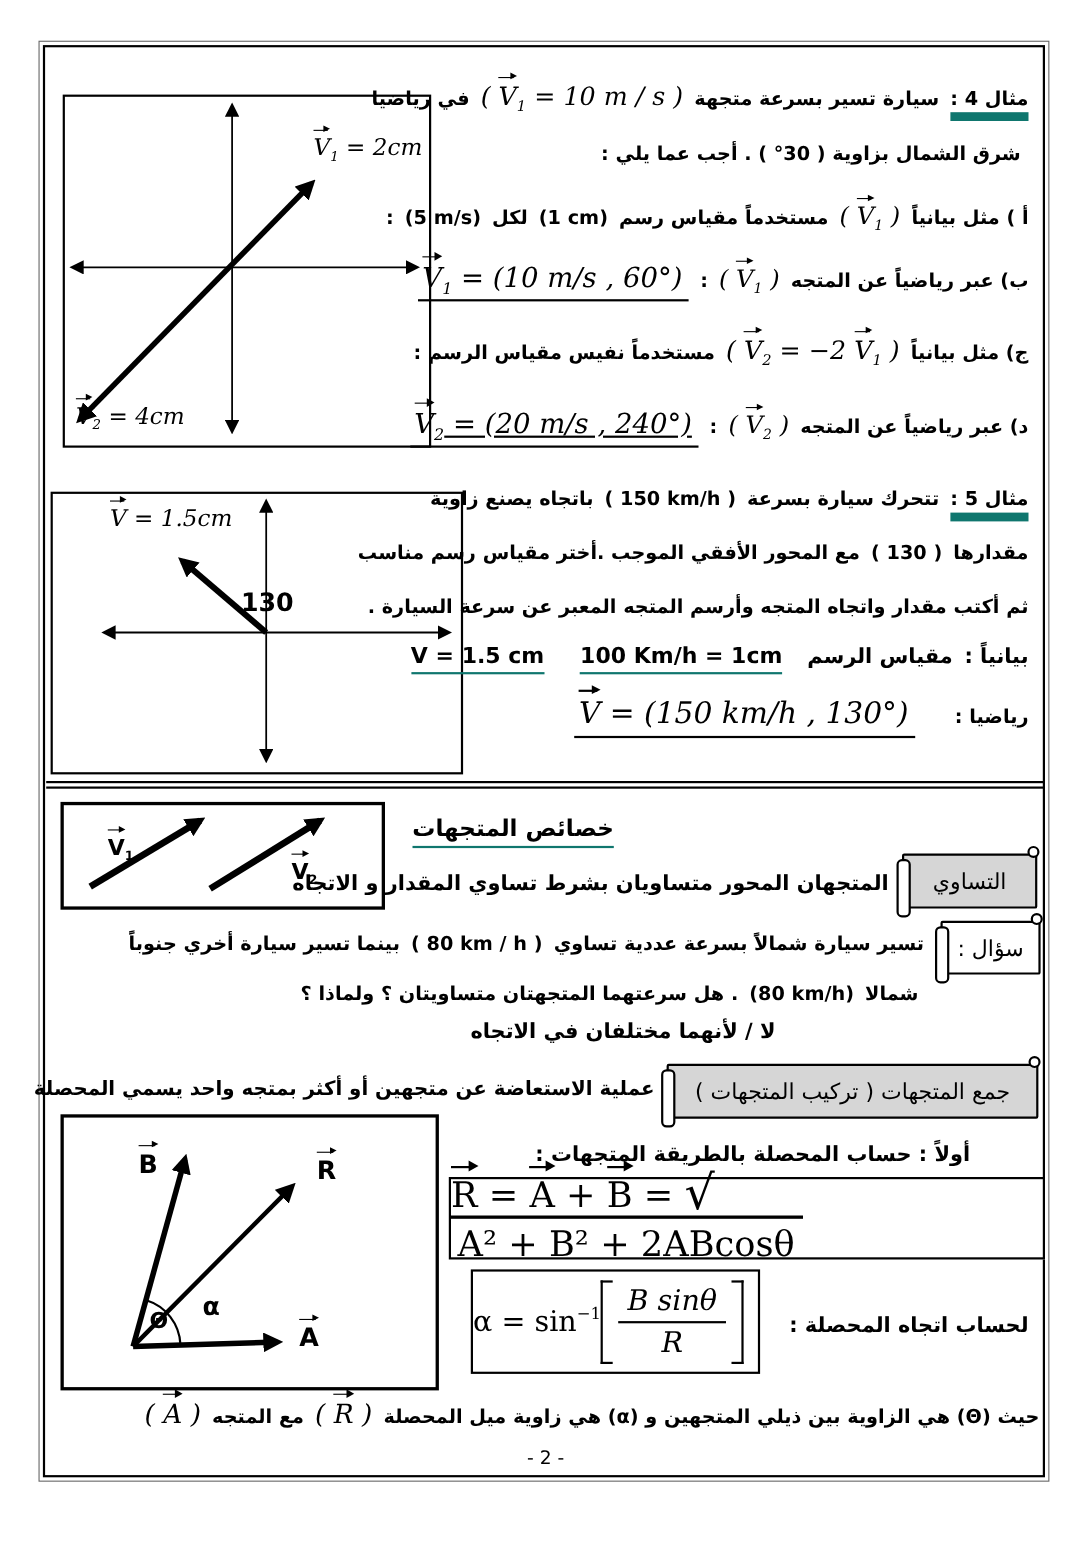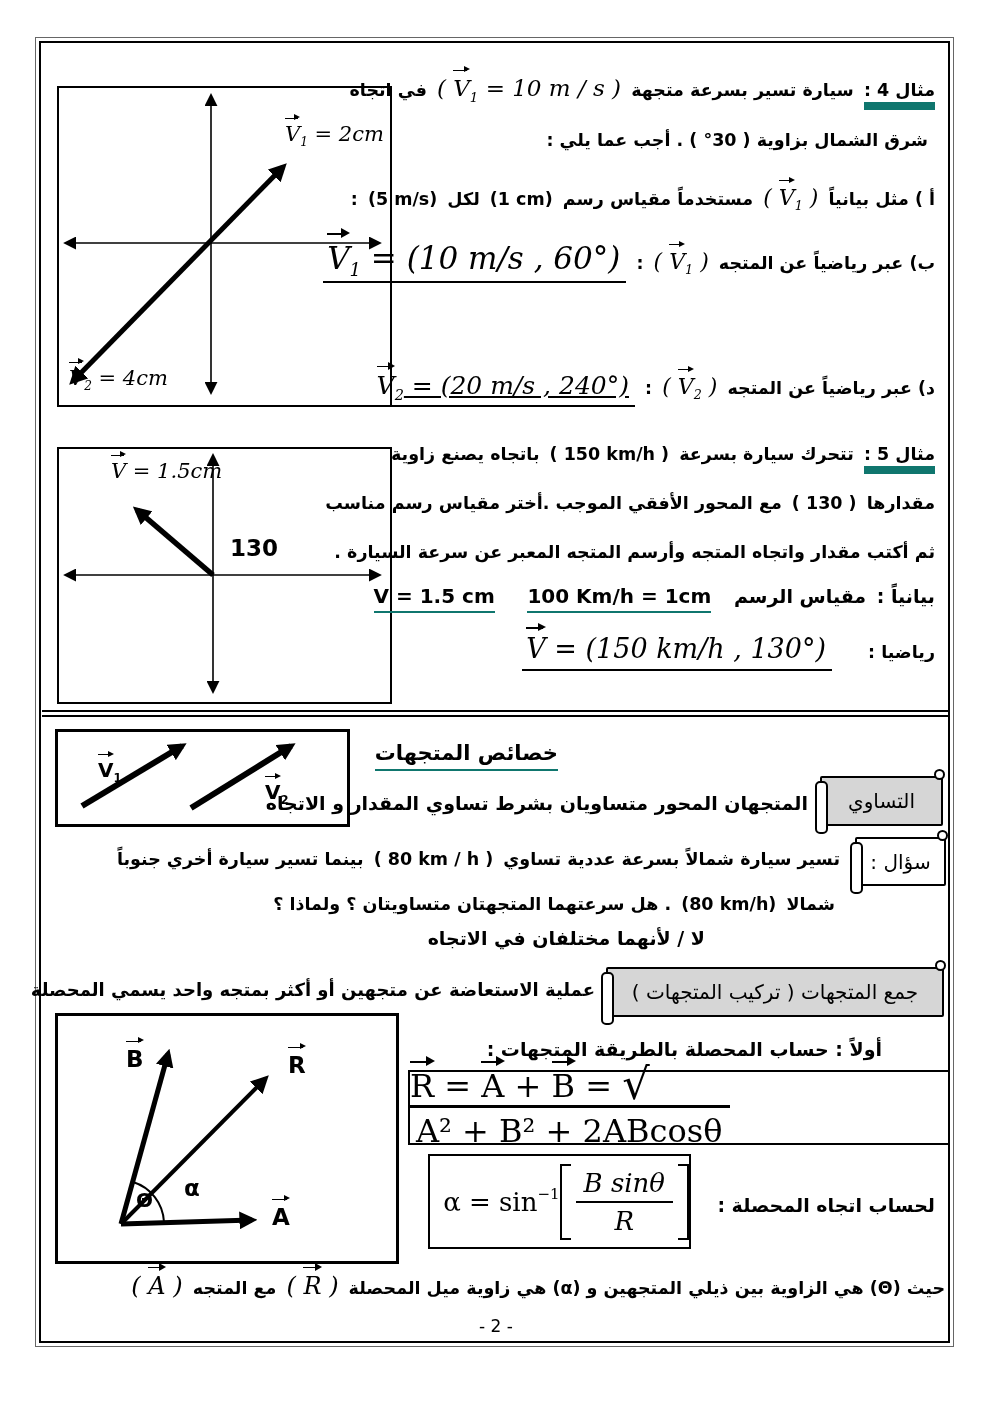--- a/index.html
+++ b/index.html
@@ -49,21 +49,21 @@
   .scroll{position:absolute;background:#d6d6d6;border:2px solid #000;border-radius:2px;
           display:flex;align-items:center;justify-content:center;font-size:20px;
           direction:rtl;white-space:nowrap;}
   .scroll.white{background:#fff;}
   .scroll::before{content:"";position:absolute;left:-7px;top:3px;bottom:-10px;width:9px;
                   background:#fff;border:2px solid #000;border-radius:5px;}
   .scroll::after{content:"";position:absolute;right:-4px;top:-9px;width:7px;height:7px;
                  background:#fff;border:2px solid #000;border-radius:50%;}
   
   .fbox{position:absolute;border:2px solid #000;background:#fff;display:flex;
-        align-items:center;justify-content:flex-end;}
+        align-items:center;justify-content:flex-start;}
   .pagenum{position:absolute;left:0;width:100%;text-align:center;font-size:17px;}
 </style>
 </head>
 <body>
 
 <div class="page">
 
   <svg width="0" height="0" style="position:absolute">
     <defs>
       <marker id="mThin" viewBox="0 0 10 10" refX="7" refY="5" markerWidth="13" markerHeight="13" orient="auto-start-reverse" markerUnits="userSpaceOnUse">
@@ -90,53 +90,58 @@
     </span>
     <span class="dlabel" style="left:10px;top:278px;">
       <span class="vec"><span>V</span></span><sub>2</sub><span> = 4cm</span>
     </span>
   </div>
 
   <div class="ln" style="top:71px;right:55px;">
     <span class="u">مثال 4 :</span>
     <span>سيارة تسير بسرعة متجهة</span>
     <span class="m" dir="ltr" style="font-size:23px;"><span>( </span><span class="vec"><span>V</span></span><sub>1</sub><span> = 10 m / s )</span></span>
-    <span>في اتجاه</span>
+    <span>في رياضيا</span>
   </div>
 
   <div class="ln" style="top:127px;right:62px;">
     <span>شرق الشمال بزاوية ( 30° ) . أجب عما يلي :</span>
   </div>
 
   <div class="ln" style="top:181px;right:55px;">
     <span>أ ) مثل بيانياً</span>
     <span class="m" dir="ltr" style="font-size:22px;"><span>( </span><span class="vec"><span>V</span></span><sub>1</sub><span> )</span></span>
     <span>مستخدماً مقياس رسم</span>
     <span class="ben">(1 cm)</span>
     <span>لكل</span>
     <span class="ben">(5 m/s)</span>
     <span>:</span>
   </div>
 
   <div class="ln" style="top:234px;right:55px;">
     <span>ب) عبر رياضياً عن المتجه</span>
     <span class="m" dir="ltr" style="font-size:22px;"><span>( </span><span class="vec"><span>V</span></span><sub>1</sub><span> )</span></span>
     <span>:</span>
-    <span class="m mu" dir="ltr" style="font-size:31px;"><span class="vec"><span>V</span></span><sub>1</sub><span> = (10 m/s , 60°)</span></span>
-  </div>
-
+    <span class="m mu" dir="ltr" style="font-size:25px;"><span class="vec"><span>V</span></span><sub>1</sub><span> = (10 m/s , 60°)</span></span>
+  </div>
+
+  <div class="ln" style="top:302px;right:55px;">
+    <span>ج) مثل بيانياً</span>
+    <span class="m" dir="ltr" style="font-size:23px;"><span>( </span><span class="vec"><span>V</span></span><sub>2</sub><span> = −2 </span><span class="vec"><span>V</span></span><sub>1</sub><span> )</span></span>
+    <span>مستخدماً نفيس مقياس الرسم :</span>
+  </div>
 
   <div class="ln" style="top:367px;right:55px;">
     <span>د) عبر رياضياً عن المتجه</span>
     <span class="m" dir="ltr" style="font-size:22px;"><span>( </span><span class="vec"><span>V</span></span><sub>2</sub><span> )</span></span>
     <span>:</span>
     <span class="m mu" dir="ltr" style="font-size:25px;text-decoration:underline;"><span class="vec"><span>V</span></span><sub>2</sub><span> = (20 m/s , 240°)</span></span>
   </div>
 
-  <div class="dbox" style="left:57px;top:447px;width:331px;height:253px;">
+  <div class="dbox" style="left:46px;top:447px;width:331px;height:253px;padding-left:40px;">
     <svg width="327" height="249" viewBox="0 0 327 249">
       <line x1="8" y1="126" x2="319" y2="126" stroke="#000" stroke-width="1.6" marker-start="url(#mThin)" marker-end="url(#mThin)"></line>
       <line x1="154" y1="8" x2="154" y2="241" stroke="#000" stroke-width="1.6" marker-start="url(#mThin)" marker-end="url(#mThin)"></line>
       <line x1="154" y1="126" x2="78" y2="61" stroke="#000" stroke-width="5.5" marker-end="url(#mThick)"></line>
     </svg>
     <span class="dlabel" style="left:52px;top:10px;">
       <span class="vec"><span>V</span></span><span> = 1.5cm</span>
     </span>
     <span class="slabel" style="left:171px;top:86px;font-size:23px;">130</span>
   </div>

